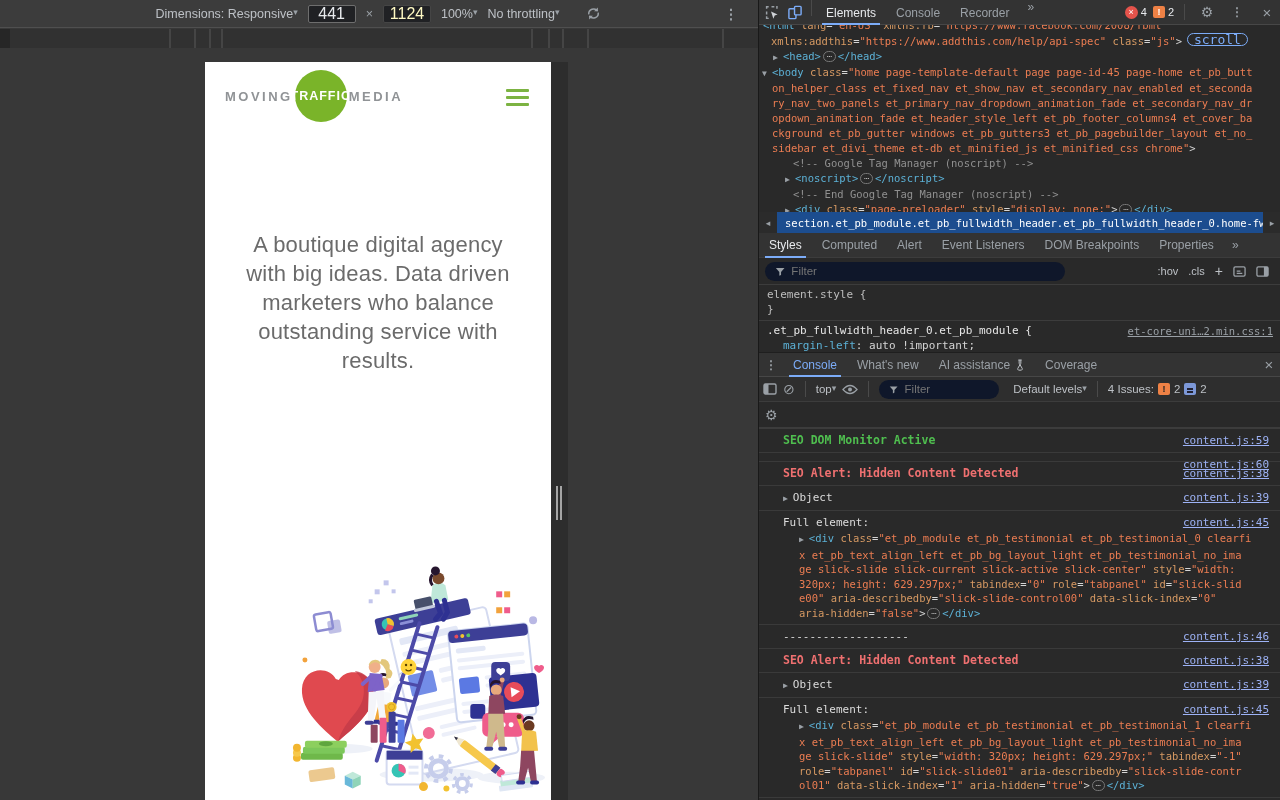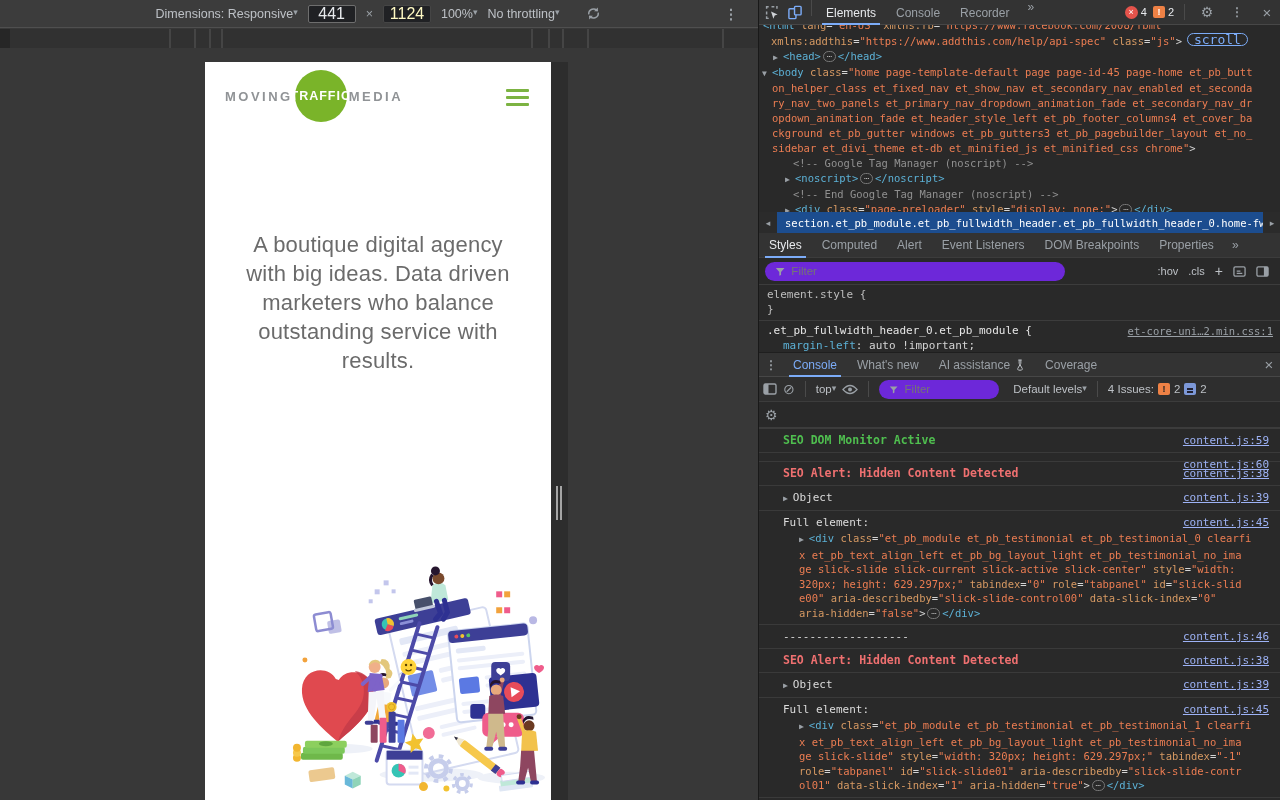--- a/index.html
+++ b/index.html
@@ -82,21 +82,21 @@
   
   .dt-crumb{position:absolute;left:0;top:212px;width:522px;height:21px;background:#2b2b2b;display:flex;align-items:stretch}
   .crumb-arrow{width:18px;display:flex;align-items:center;justify-content:center;color:#9aa0a6;font-size:9px;background:#2b2b2b;cursor:pointer}
   .crumb-sel{flex:1;background:#1c4d8f;color:#fff;font-family:"DejaVu Sans Mono",monospace;font-size:10.5px;
     display:flex;align-items:center;padding:0 8px;white-space:nowrap;overflow:hidden}
 
   
   .dt-styletabs{top:233px;height:25px;display:flex;align-items:center;font-size:12px;color:#9aa0a6;border-bottom:1px solid #3c3c3c}
   .dt-stylefilter{position:absolute;left:0;top:258px;width:522px;height:27px;background:#292929;border-bottom:1px solid #3c3c3c;
     display:flex;align-items:center;padding:0 6px;gap:8px}
-  .filter-pill{flex:0 0 auto;display:flex;align-items:center;gap:6px;background:#6d28d9;border-radius:12px;
+  .filter-pill{flex:0 0 auto;display:flex;align-items:center;gap:6px;background:#0f172a;border-radius:12px;
     height:19px;padding:0 10px}
   .filter-pill input{background:transparent;border:none;outline:none;color:#bdc1c6;font-size:11.5px;width:100%;
     font-family:"Liberation Sans",sans-serif}
   .style-pill{width:300px}
   .tgl{color:#bdc1c6;font-size:11px;cursor:pointer}
   .sright{margin-left:auto;display:flex;align-items:center;gap:10px;padding-right:6px}
 
   
   .dt-styles{position:absolute;left:0;top:285px;width:522px;height:67px;overflow:hidden;
     font-family:"DejaVu Sans Mono",monospace;font-size:11px;line-height:15px}

